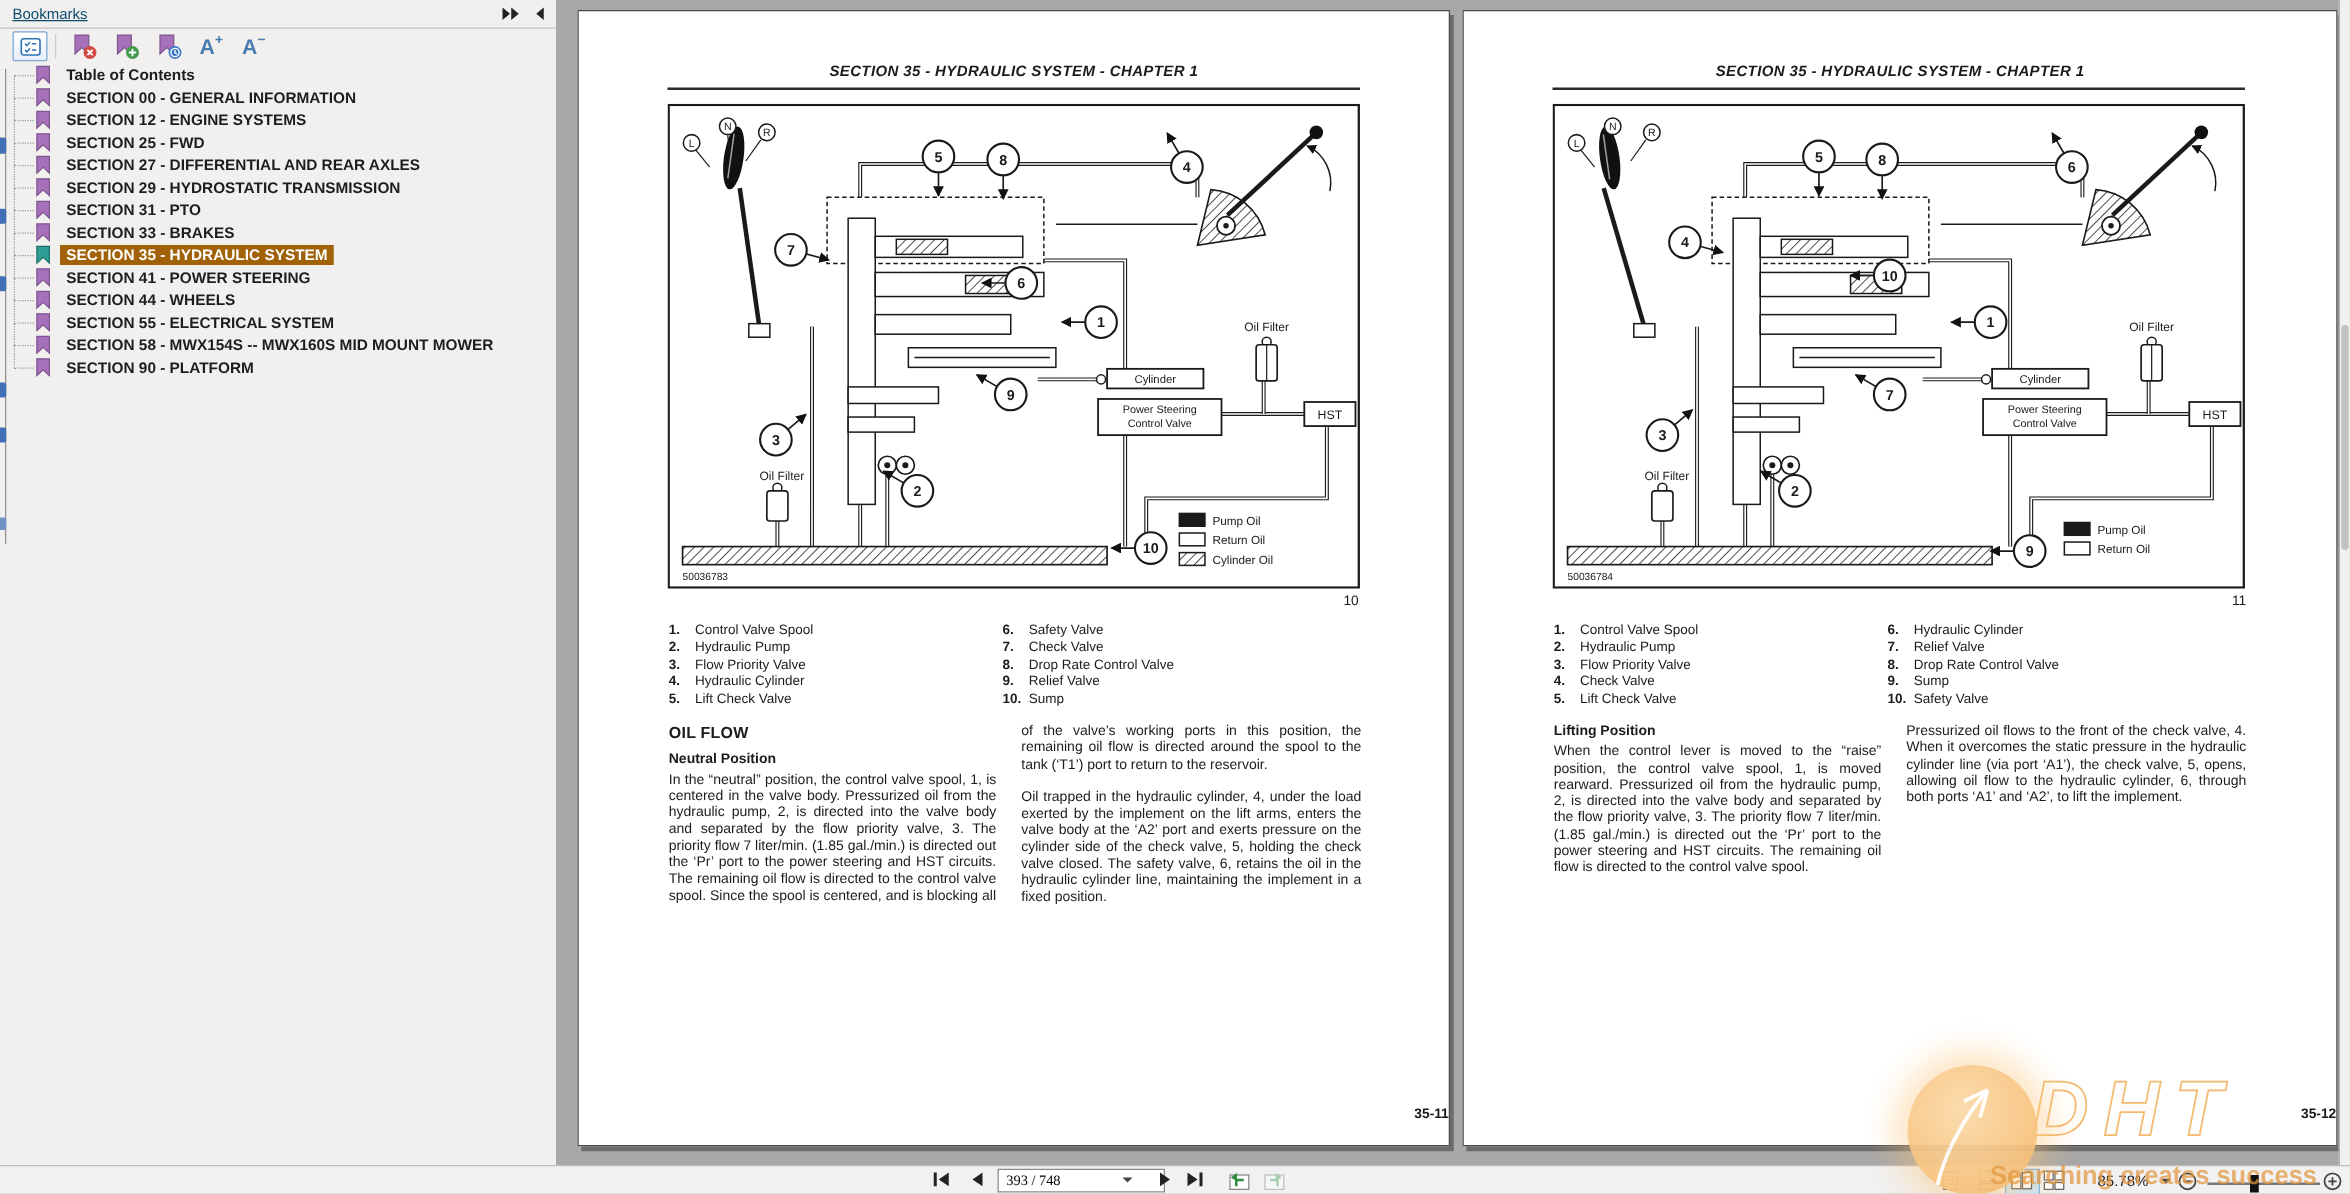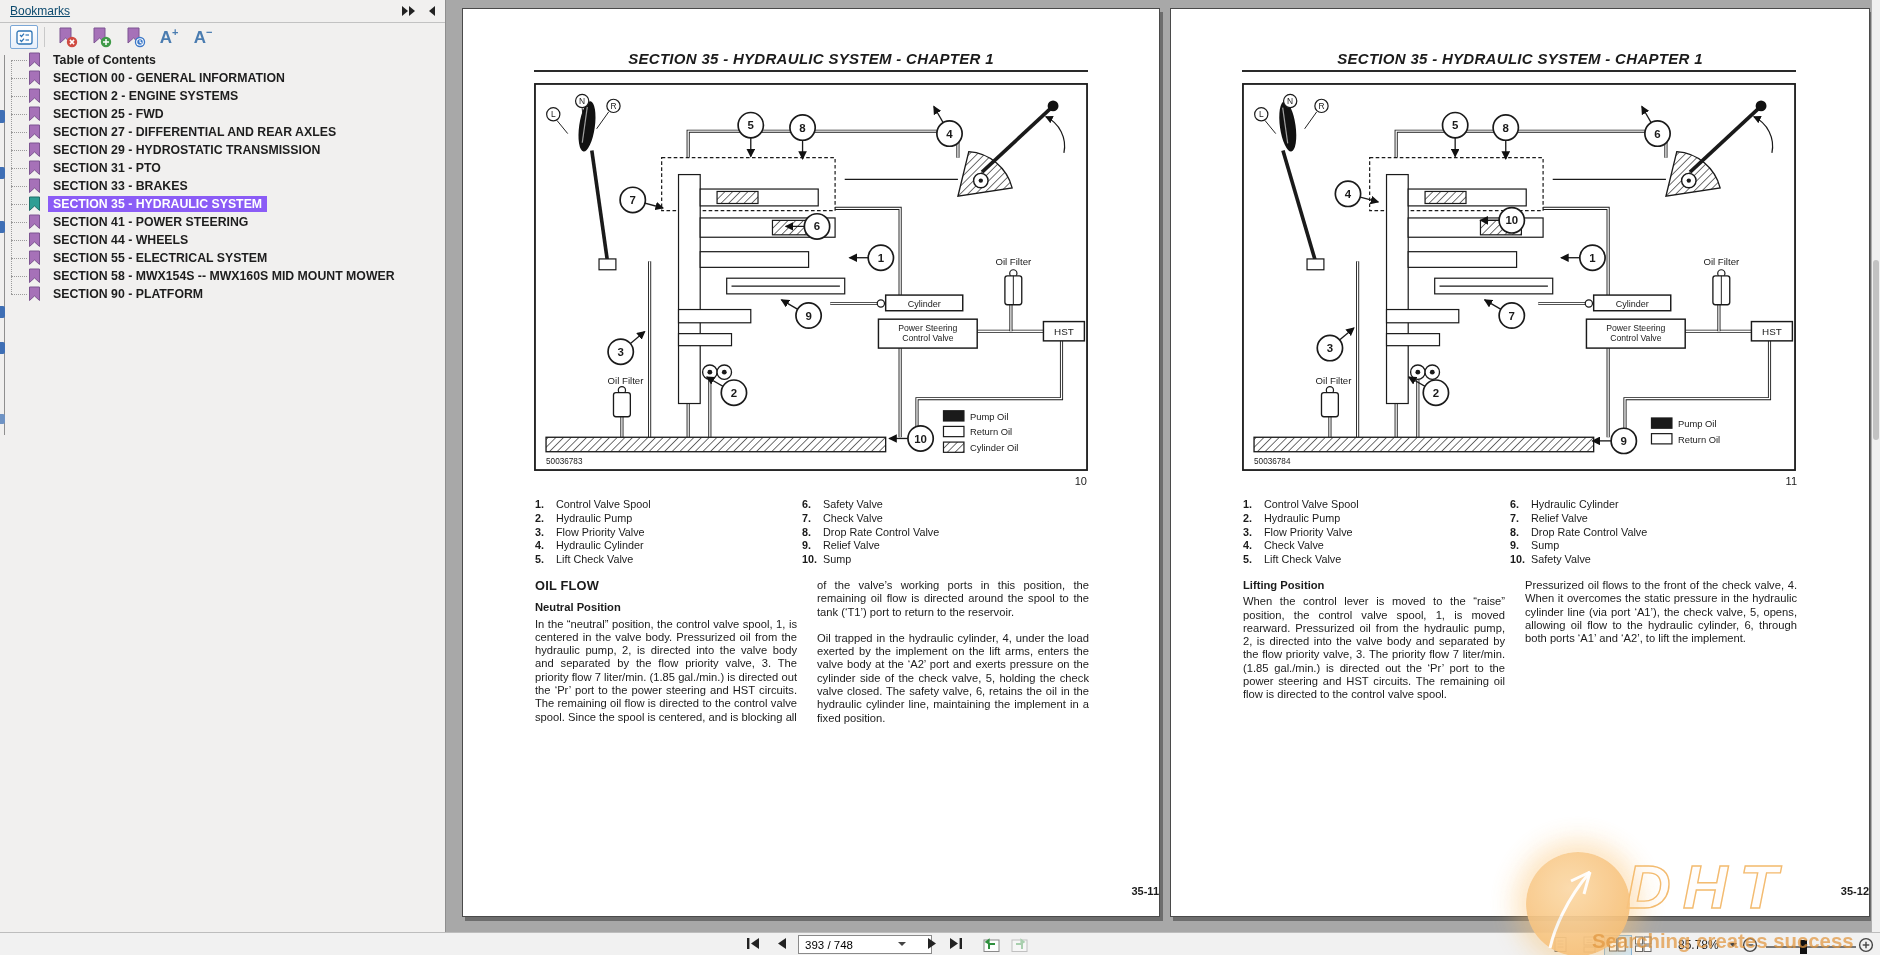--- a/index.html
+++ b/index.html
@@ -24,29 +24,29 @@
   .sbtn.boxed{border:1px solid #7ba7d7;background:linear-gradient(#ffffff,#e7effa);border-radius:2px;margin-right:4px;}
   .sb-sep{width:1px;height:20px;background:#c9c9c9;margin:0 8px 0 2px;}
   .Abig{font-size:17px;font-weight:bold;color:#4a7cb0;line-height:1;}
   .Asup{font-size:11px;font-weight:bold;color:#4a7cb0;position:relative;top:-5px;}
   .tree{position:absolute;left:0;top:51px;right:0;font-weight:bold;}
   .tree:before{content:"";position:absolute;left:11px;top:9px;height:234px;border-left:1px dotted #9a9a9a;}
   .trow{height:18px;display:flex;align-items:center;position:relative;padding-left:28px;cursor:pointer;}
   .trow:before{content:"";position:absolute;left:11px;top:9px;width:16px;border-top:1px dotted #9a9a9a;}
   .tflag{margin-right:7px;position:relative;z-index:2;flex:0 0 auto;}
   .tlabel{font-size:12.3px;color:#1d1d1d;padding:1px 5px;white-space:nowrap;}
-  .tlabel.sel{background:#8b5cf6;color:#fff;}
+  .tlabel.sel{background:#a16207;color:#fff;}
 
   
   .page{position:absolute;top:8px;width:696px;height:907px;background:#fff;
         border:1px solid #4a4a4a;box-shadow:3px 4px 0 rgba(60,60,60,.55);color:#1b1b1b;}
   #page1{left:462px;}
   #page2{left:1170px;width:698px;}
   .pg-header{position:absolute;top:41px;left:0;right:0;text-align:center;font-style:italic;
-             font-weight:600;font-size:15px;letter-spacing:.3px;}
+             font-weight:600;font-size:12px;letter-spacing:.3px;}
   .pg-rule{position:absolute;top:61px;left:71px;width:554px;height:2px;background:#2a2a2a;}
   .diagram{position:absolute;top:74px;left:71px;width:554px;height:388px;}
   .fig-num{position:absolute;top:466px;right:72px;font-size:11px;}
   .parts{position:absolute;top:489px;left:72px;width:560px;}
   .pcol{position:absolute;top:0;}
   .pcol1{left:0;} .pcol2{left:267px;}
   .prow{display:flex;font-size:10.8px;line-height:13.8px;}
   .pn{width:21px;font-weight:bold;flex:0 0 auto;}
   .textcol{position:absolute;top:570px;width:262px;text-align:justify;font-size:11.2px;line-height:13.3px;}
   .c1{left:72px;} .c2{left:354px;width:272px;}
@@ -60,21 +60,21 @@
   
   .vscroll{position:absolute;right:0;top:0;width:8px;height:932px;background:#f0f0f0;
            border-left:1px solid #b0b0b0;z-index:10;}
   .vthumb{position:absolute;left:1px;top:260px;width:6px;height:180px;background:#c2c2c2;border-radius:3px;}
 
   
   .bt{position:absolute;left:0;top:932px;width:1880px;height:23px;background:#f1f1f1;
       border-top:1px solid #bdbdbd;z-index:45;}
   .bt .abs{position:absolute;top:4px;}
   .pagebox{position:absolute;left:798px;top:2px;width:112px;height:17px;border:1px solid #8a8a8a;
-           background:#fff;font-size:11.5px;padding:0 14px 0 6px;font-family:Liberation Sans, sans-serif;}
+           background:#fff;font-size:11.5px;padding:0 14px 0 6px;font-family:Liberation Serif, serif;}
   .pb-caret{position:absolute;left:898px;top:9px;width:0;height:0;border:4px solid transparent;
             border-top-color:#444;}
   .zoomtext{position:absolute;left:1678px;top:5px;font-size:12px;color:#222;}
   .zcaret{position:absolute;left:1729px;top:10px;width:0;height:0;border:4px solid transparent;border-top-color:#444;}
   .sl-track{position:absolute;left:1766px;top:13px;width:90px;height:2px;background:#777;}
   .sl-handle{position:absolute;left:1800px;top:7px;width:7px;height:14px;background:#111;cursor:pointer;}
   .lay-active{position:absolute;left:1604px;top:2px;width:26px;height:19px;background:#cfe6f8;border:1px solid #7fb2dd;}
   .btn-ic{cursor:pointer;}
 
   
@@ -178,21 +178,21 @@
         <div class="trow">
           <svg width="13" height="16" viewBox="0 0 13 16" class="tflag">
             <path d="M1.5,1 h10 v13.5 l-5,-4.6 l-5,4.6 z" fill="#a671b8" stroke="#7d5591"></path>
           </svg>
           <span class="tlabel">SECTION 00 - GENERAL INFORMATION</span>
         </div>
         <div class="trow">
           <svg width="13" height="16" viewBox="0 0 13 16" class="tflag">
             <path d="M1.5,1 h10 v13.5 l-5,-4.6 l-5,4.6 z" fill="#a671b8" stroke="#7d5591"></path>
           </svg>
-          <span class="tlabel">SECTION 2 - ENGINE SYSTEMS</span>
+          <span class="tlabel">SECTION 12 - ENGINE SYSTEMS</span>
         </div>
         <div class="trow">
           <svg width="13" height="16" viewBox="0 0 13 16" class="tflag">
             <path d="M1.5,1 h10 v13.5 l-5,-4.6 l-5,4.6 z" fill="#a671b8" stroke="#7d5591"></path>
           </svg>
           <span class="tlabel">SECTION 25 - FWD</span>
         </div>
         <div class="trow">
           <svg width="13" height="16" viewBox="0 0 13 16" class="tflag">
             <path d="M1.5,1 h10 v13.5 l-5,-4.6 l-5,4.6 z" fill="#a671b8" stroke="#7d5591"></path>

